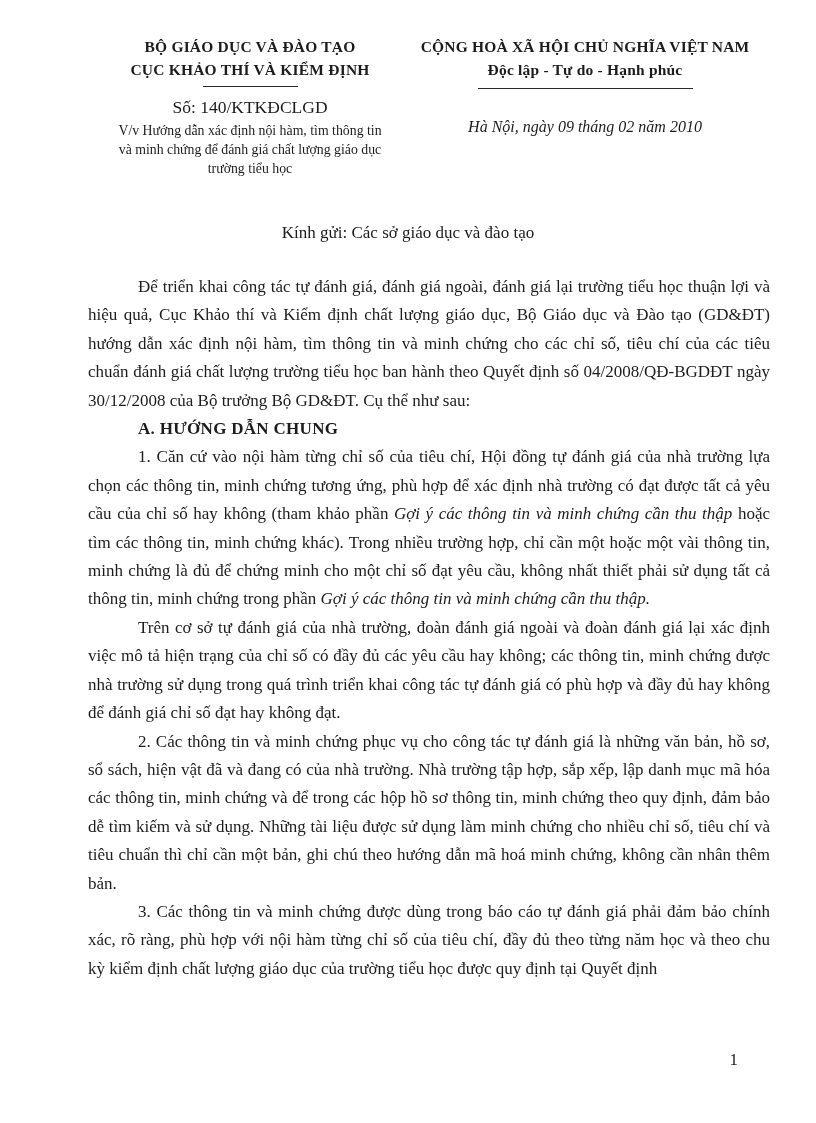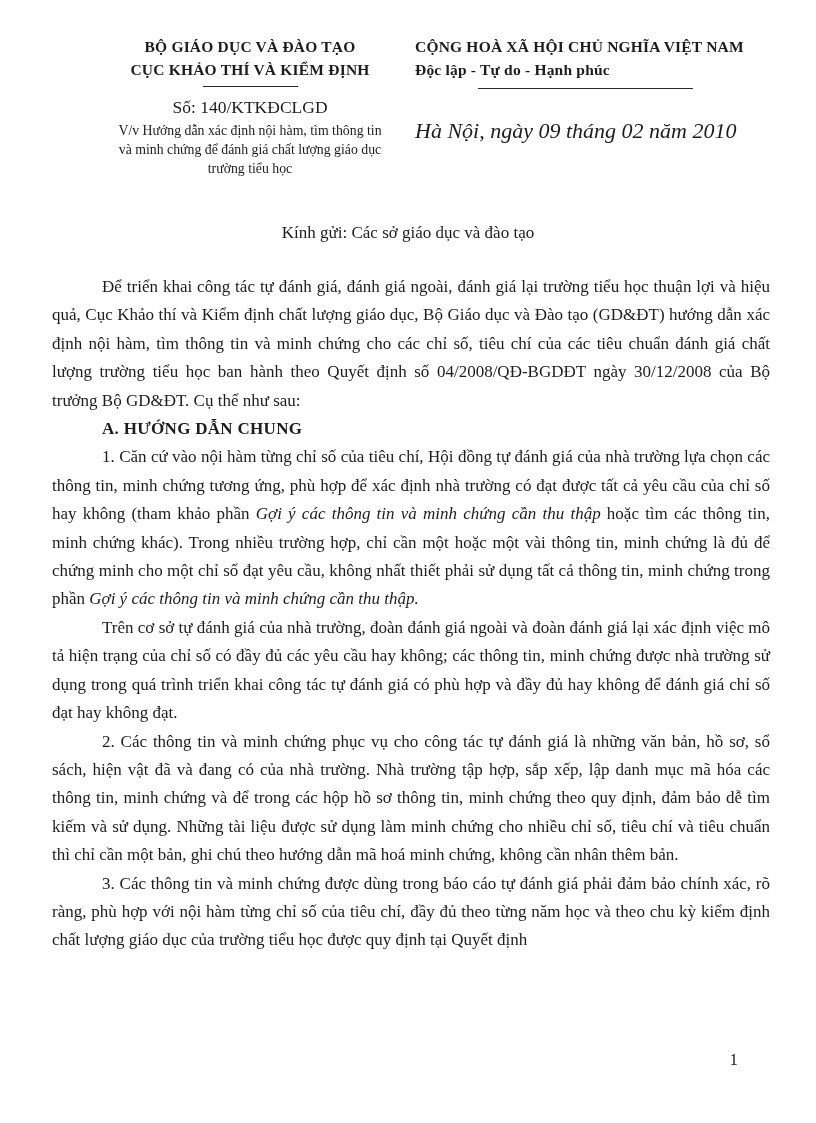--- a/index.html
+++ b/index.html
@@ -9,36 +9,36 @@
     width:816px;height:1123px;
     margin:0 auto;
     background:#ffffff;
     font-family:"Liberation Serif","DejaVu Serif",serif;
     color:#1c1c1c;
     overflow:hidden;
   }
   
   .header{display:flex;padding-top:35px;}
   .col-left{width:330px;margin-left:85px;text-align:center;}
-  .col-right{width:340px;text-align:left;}
+  .col-right{width:340px;text-align:center;}
   .org-line{font-size:15.5px;line-height:23px;font-weight:bold;letter-spacing:.2px;}
   .rule{border-top:1.5px solid #2a2a2a;height:0;margin:5px auto 0 auto;}
   .rule-left{width:95px;}
   .rule-right{width:215px;margin-top:7px;}
   .doc-number{font-size:17.5px;line-height:22px;margin-top:9px;}
   .subject{font-size:13.8px;line-height:19px;margin:3px auto 17px auto;width:278px;}
-  .place-date{font-size:22px;font-style:italic;margin-top:29px;}
+  .place-date{font-size:16px;font-style:italic;margin-top:29px;}
   
   .salutation{
     margin-top:28px;
     text-align:center;
     font-size:17px;
   }
   .doc-body{
-    margin:30px 46px 0 52px;   
+    margin:30px 46px 0 88px;   
     font-size:17px;
     line-height:28.4px;
     text-align:justify;
   }
   .doc-body p{margin:0;text-indent:50px;}
   .section-heading{
     font-weight:bold;
     text-indent:50px;
     letter-spacing:.3px;
   }

